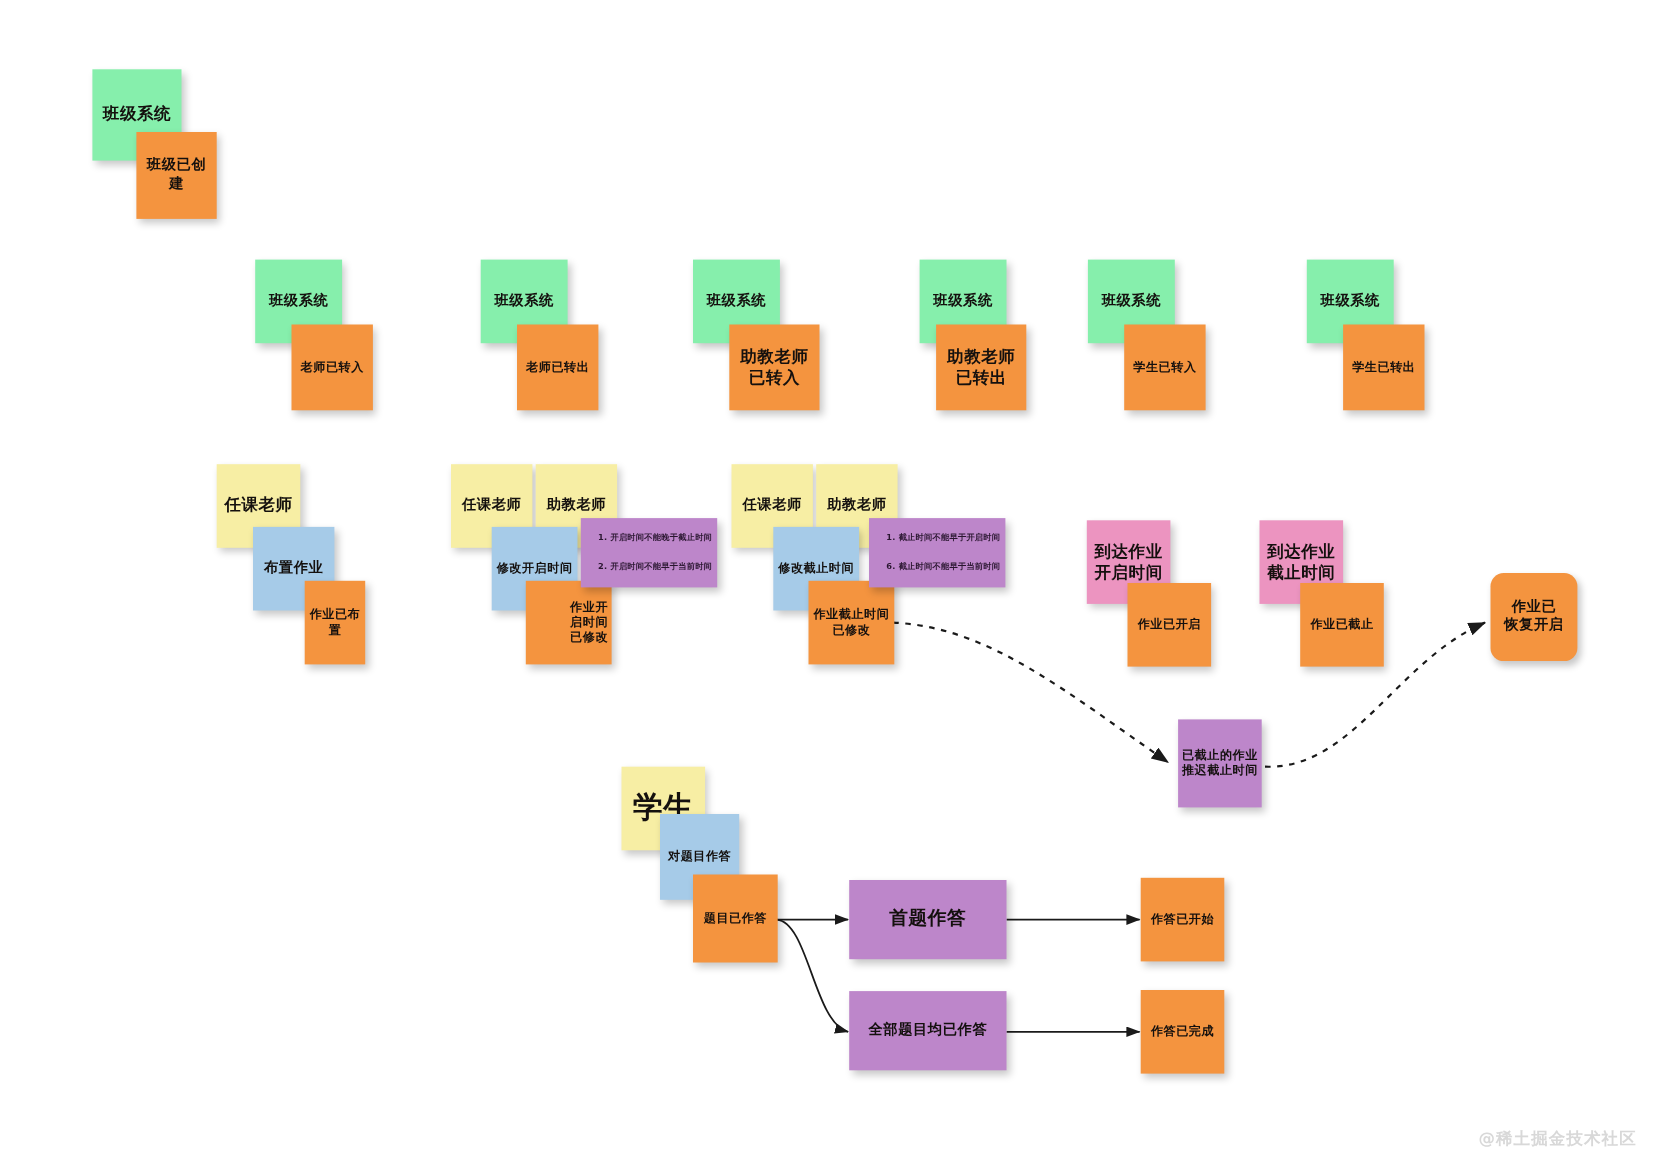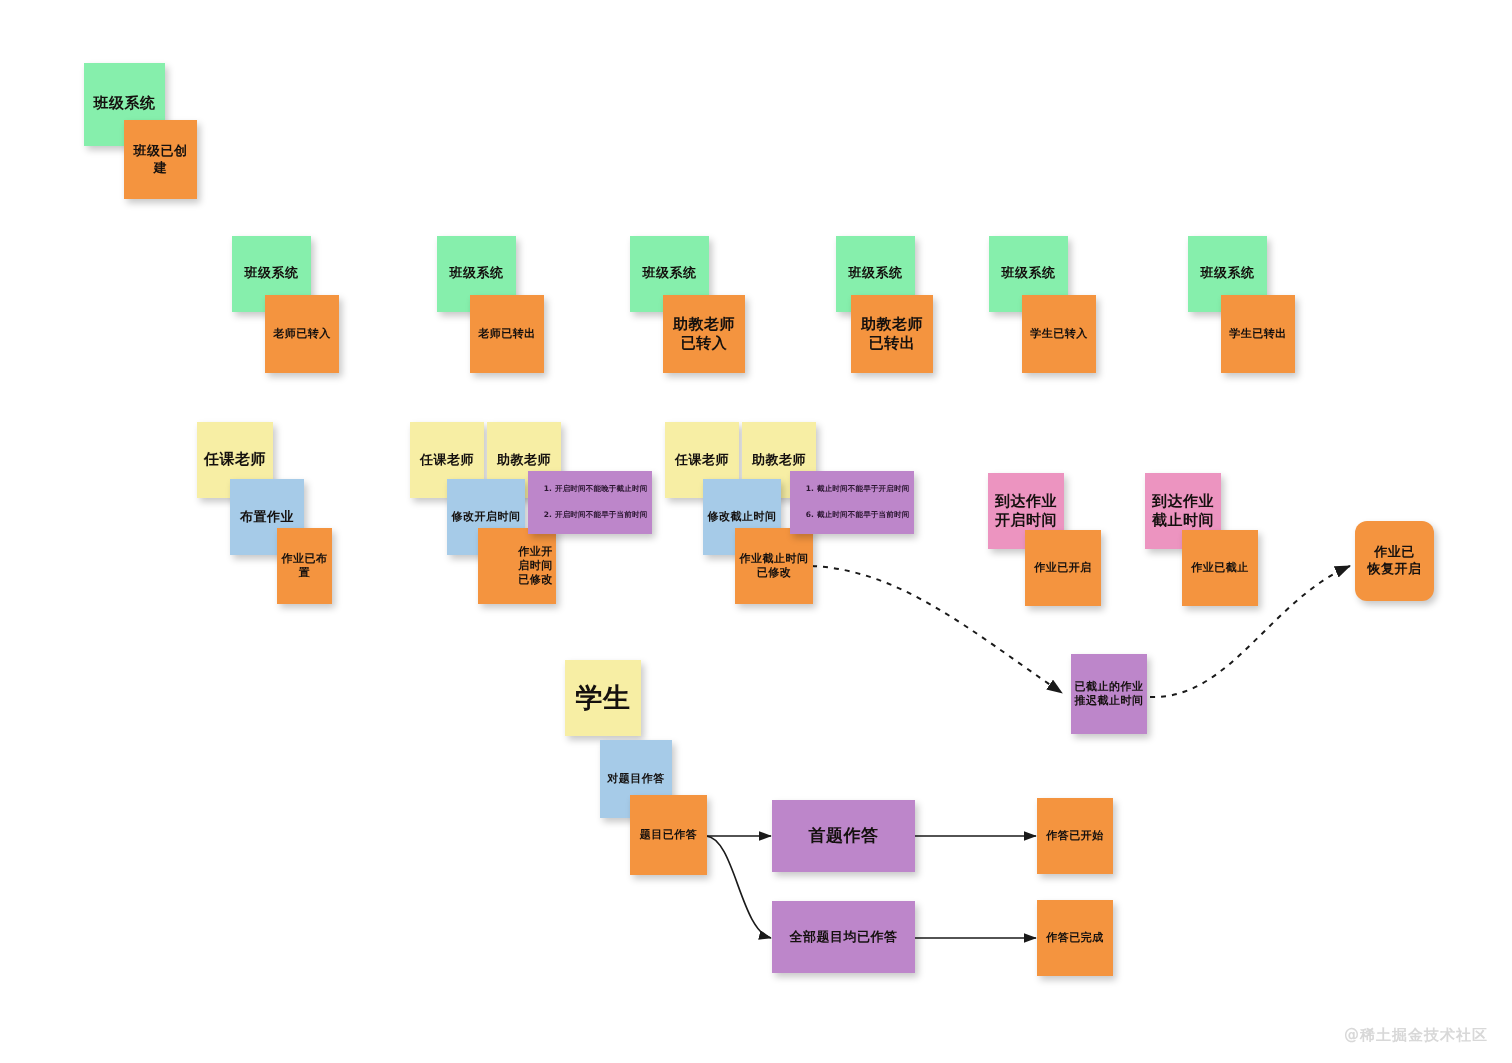--- a/index.html
+++ b/index.html
@@ -160,21 +160,21 @@
   <div class="note n-pink fs-lg" style="left:1145px; top:473px; width:76px; height:76px;">到达作业
 截止时间</div>
   <div class="note n-orange fs-sm" style="left:1182px; top:530px; width:76px; height:76px;">作业已截止</div>
 
   <div class="note n-orange fs-md" style="left:1355px; top:521px; width:79px; height:80px;border-radius:12px;">作业已
 恢复开启</div>
 
   <div class="note n-purple fs-sm" style="left:1071px; top:654px; width:76px; height:80px;">已截止的作业
 推迟截止时间</div>
 
-  <div class="note n-yellow fs-xxl" style="left:565px; top:660px; width:76px; height:76px;">学生</div>
+  <div class="note n-yellow fs-xxl" style="left:565px; top:697px; width:76px; height:76px;">学生</div>
   <div class="note n-blue fs-sm" style="left:600px; top:740px; width:72px; height:78px;">对题目作答</div>
   <div class="note n-orange fs-sm" style="left:630px; top:795px; width:77px; height:80px;">题目已作答</div>
 
   <div class="note n-purple fs-xl" style="left:772px; top:800px; width:143px; height:72px;">首题作答</div>
   <div class="note n-orange fs-sm" style="left:1037px; top:798px; width:76px; height:76px;">作答已开始</div>
 
   <div class="note n-purple fs-md" style="left:772px; top:901px; width:143px; height:72px;">全部题目均已作答</div>
   <div class="note n-orange fs-sm" style="left:1037px; top:900px; width:76px; height:76px;">作答已完成</div>
 
   <div class="watermark">@稀土掘金技术社区</div>

